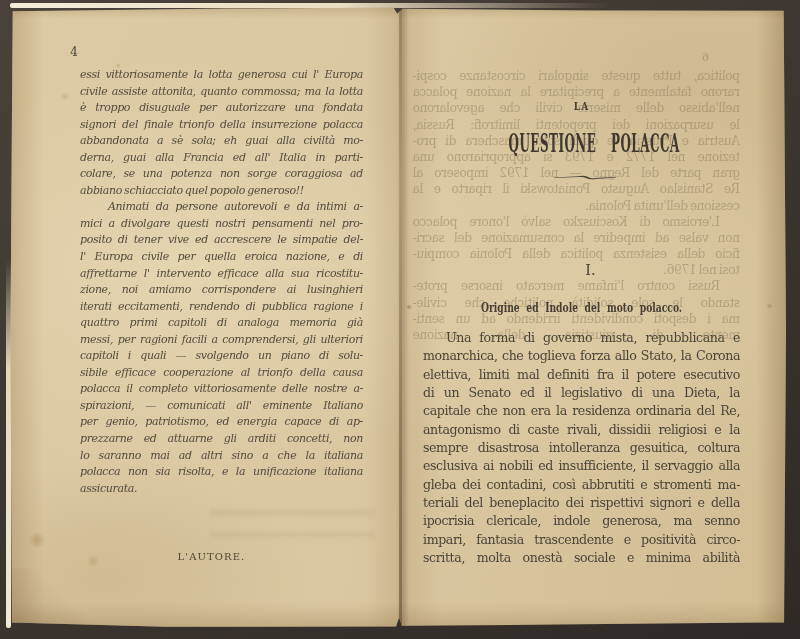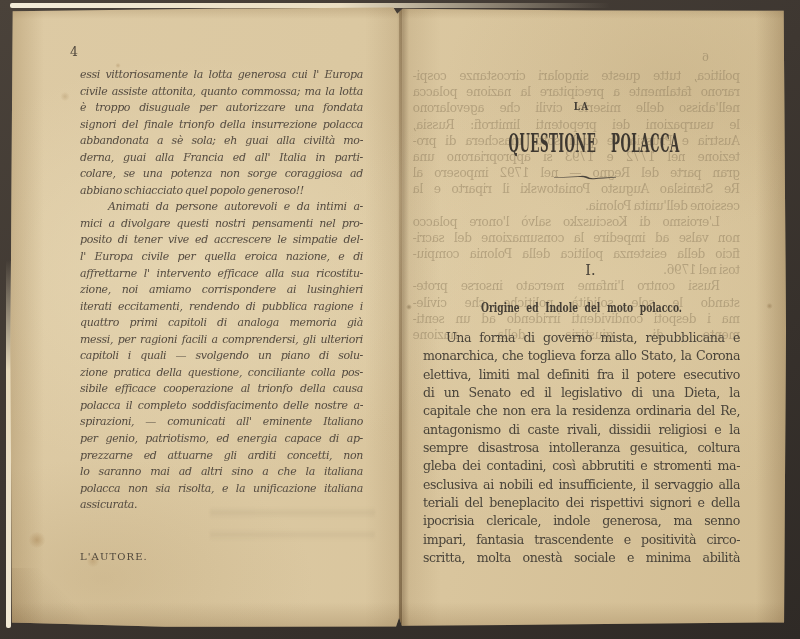--- a/index.html
+++ b/index.html
@@ -47,21 +47,21 @@
     background:linear-gradient(45deg,rgba(110,82,45,.25),rgba(110,82,45,0) 60%);}
 
   .stain{position:absolute;border-radius:50%;pointer-events:none;}
 
   
   .pagenum{position:absolute;left:60px;top:37px;font-size:12.5px;color:#50483d;}
   .ltext{position:absolute;left:70px;top:60px;width:283px;
     font-style:italic;font-size:11px;color:#544b40;
     letter-spacing:-0.35px;word-spacing:-1px;}
   .ltext .tl{height:16.55px;line-height:16.55px;}
-  .author{position:absolute;left:70px;top:544px;width:283px;text-align:left;
+  .author{position:absolute;left:70px;top:544px;width:283px;text-align:center;
     padding-right:20px;box-sizing:border-box;
     font-size:10px;letter-spacing:1.1px;color:#4e463b;}
 
   
   .la{position:absolute;left:413px;top:92px;width:317px;text-align:center;
     font-weight:bold;font-size:11.5px;letter-spacing:1.5px;color:#453f36;
     transform:scaleX(.78);}
   .title{position:absolute;left:413px;top:121px;width:317px;text-align:center;
     font-weight:bold;font-size:26px;letter-spacing:1px;word-spacing:22px;
     color:#3e3830;white-space:nowrap;transform:scaleX(.46);transform-origin:50% 0;}
@@ -135,23 +135,22 @@
           <div class="tl indent">Animati da persone autorevoli e da intimi a-</div>
           <div class="tl">mici a divolgare questi nostri pensamenti nel pro-</div>
           <div class="tl">posito di tener vive ed accrescere le simpatie del-</div>
           <div class="tl">l' Europa civile per quella eroica nazione, e di</div>
           <div class="tl">affrettarne l' intervento efficace alla sua ricostitu-</div>
           <div class="tl">zione, noi amiamo corrispondere ai lusinghieri</div>
           <div class="tl">iterati eccitamenti, rendendo di pubblica ragione i</div>
           <div class="tl">quattro primi capitoli di analoga memoria già</div>
           <div class="tl">messi, per ragioni facili a comprendersi, gli ulteriori</div>
           <div class="tl">capitoli i quali — svolgendo un piano di solu-</div>
-          <div class="tl">zione pratica della questione, conciliante colla pos-</div>
           <div class="tl">sibile efficace cooperazione al trionfo della causa</div>
-          <div class="tl">polacca il completo soddisfacimento delle nostre a-</div>
+          <div class="tl">polacca il completo vittoriosamente delle nostre a-</div>
           <div class="tl">spirazioni, — comunicati all' eminente Italiano</div>
           <div class="tl">per genio, patriotismo, ed energia capace di ap-</div>
           <div class="tl">prezzarne ed attuarne gli arditi concetti, non</div>
           <div class="tl">lo saranno mai ad altri sino a che la italiana</div>
           <div class="tl">polacca non sia risolta, e la unificazione italiana</div>
           <div class="tl end">assicurata.</div>
         </div>
       <div class="author">L'AUTORE.</div>
       <div class="lghost"></div>
     </div>
@@ -188,22 +187,22 @@
       <div class="secnum">I.</div>
       <div class="sectitle">Origine ed Indole del moto polacco.</div>
       <div class="rtext">
           <div class="tl indent">Una forma di governo mista, repubblicana e</div>
           <div class="tl">monarchica, che toglieva forza allo Stato, la Corona</div>
           <div class="tl">elettiva, limiti mal definiti fra il potere esecutivo</div>
           <div class="tl">di un Senato ed il legislativo di una Dieta, la</div>
           <div class="tl">capitale che non era la residenza ordinaria del Re,</div>
           <div class="tl">antagonismo di caste rivali, dissidii religiosi e la</div>
           <div class="tl">sempre disastrosa intolleranza gesuitica, coltura</div>
+          <div class="tl">esclusiva ai nobili ed insufficiente, il servaggio alla</div>
           <div class="tl">gleba dei contadini, così abbrutiti e stromenti ma-</div>
-          <div class="tl">esclusiva ai nobili ed insufficiente, il servaggio alla</div>
           <div class="tl">teriali del beneplacito dei rispettivi signori e della</div>
           <div class="tl">ipocrisia clericale, indole generosa, ma senno</div>
           <div class="tl">impari, fantasia trascendente e positività circo-</div>
           <div class="tl">scritta, molta onestà sociale e minima abilità</div>
         </div>
     </div>
 
   </div>
 </div>
 

